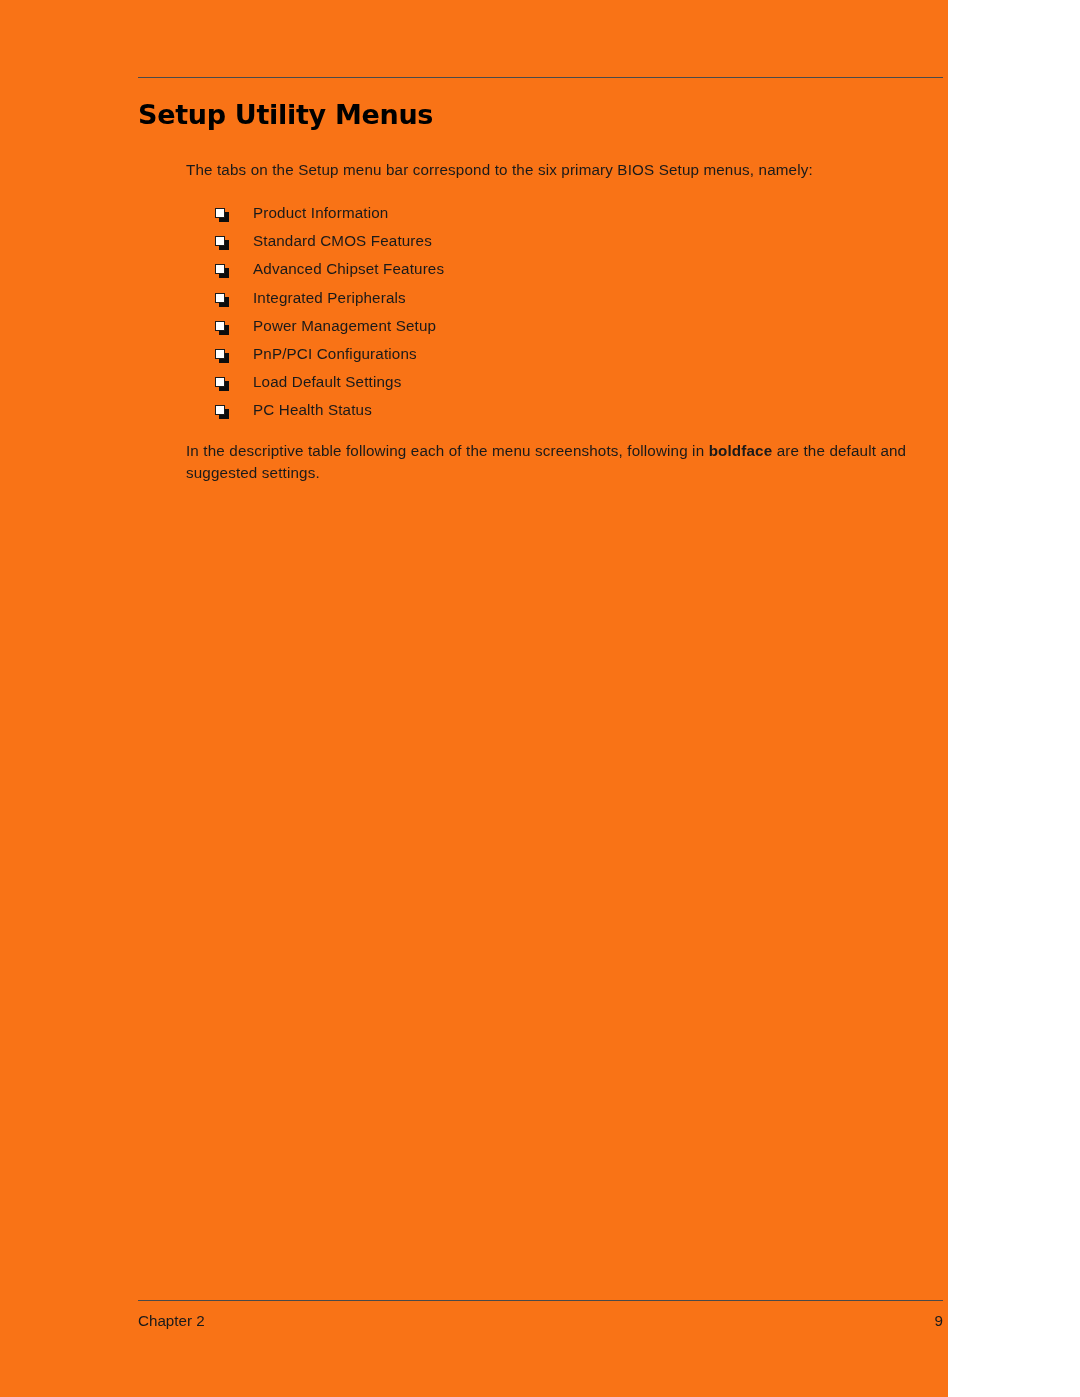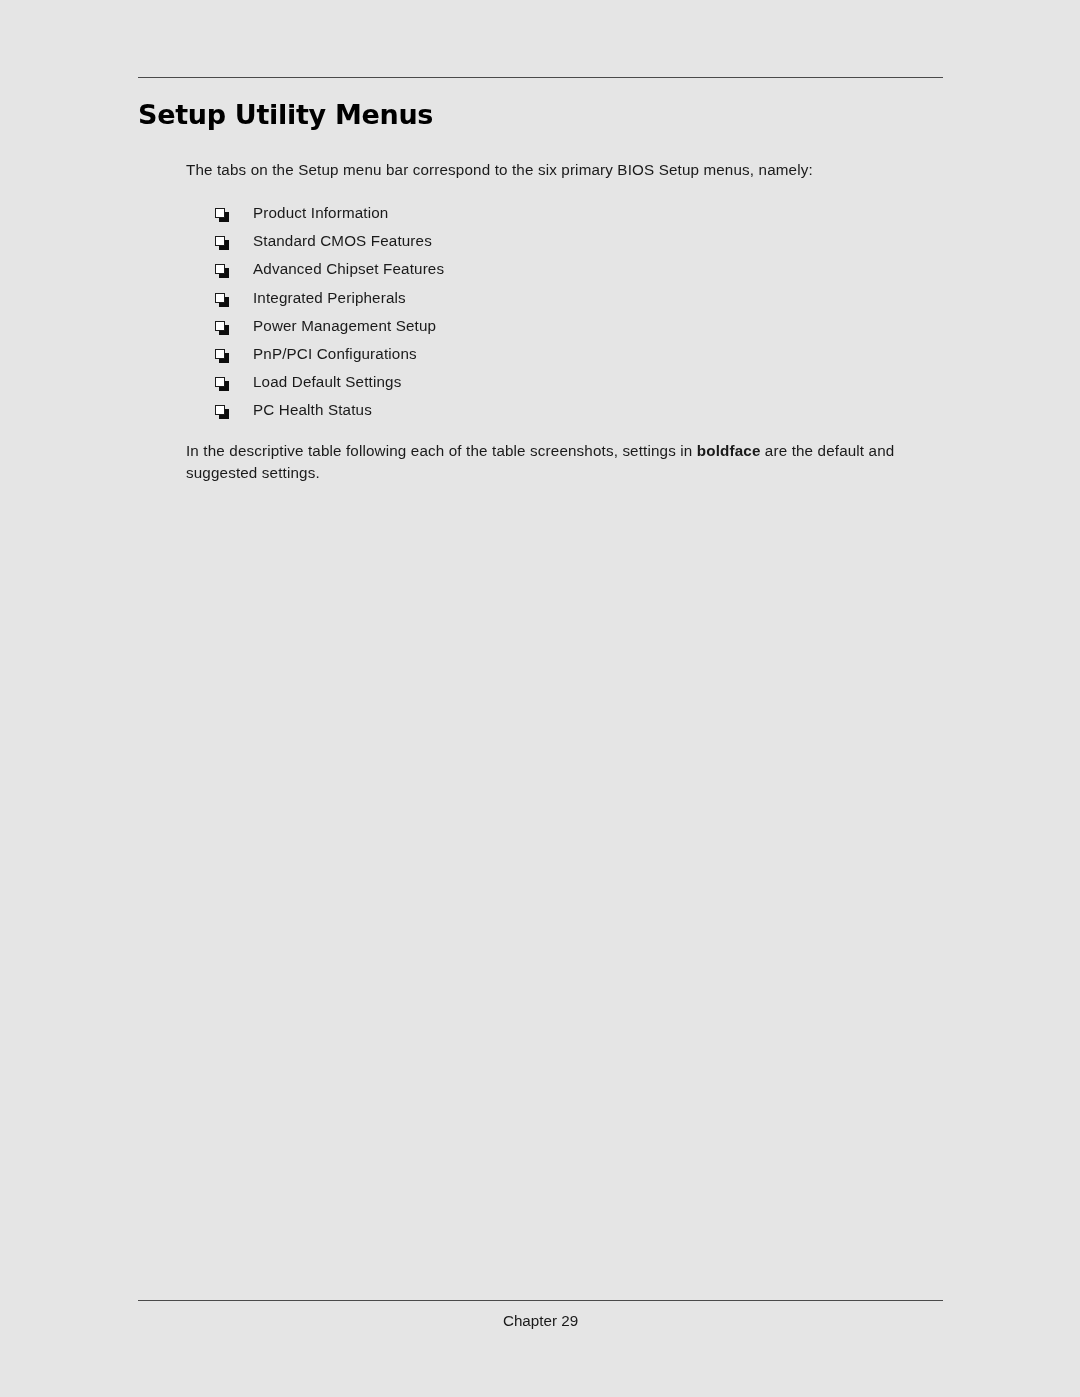--- a/index.html
+++ b/index.html
@@ -10,23 +10,23 @@
   }
 
   body {
     font-family: "Liberation Sans", sans-serif;
     color: #000000;
     -webkit-font-smoothing: antialiased;
   }
 
   .page {
     position: relative;
-    width: 1080px;
+    width: 948px;
     height: 1397px;
-    background: #e5e5e5;
+    background: #f97316;
     overflow: hidden;
     box-sizing: border-box;
     text-decoration: underline;
   }
 
   
   .rule {
     position: absolute;
     left: 138px;
     width: 805px;
@@ -120,21 +120,21 @@
 
   .menu-item { isolation: isolate; }
 
   
   .footer {
     position: absolute;
     left: 138px;
     top: 1310px;
     width: 805px;
     display: flex;
-    justify-content: center;
+    justify-content: space-between;
     align-items: baseline;
     font-size: 15.2px;
     line-height: 22px;
     color: #1a1a1a;
   }
 
   .footer-chapter { white-space: nowrap; }
   .footer-page { white-space: nowrap; }
 </style>
 </head>
@@ -178,21 +178,21 @@
       <li class="menu-item">
         <span class="bullet"></span>
         <span>Load Default Settings</span>
       </li>
       <li class="menu-item">
         <span class="bullet"></span>
         <span>PC Health Status</span>
       </li>
     </ul>
 
-    <p class="closing"><span>In the descriptive table following each of the table screenshots, settings in </span><b>boldface</b><span> are the default and suggested settings.</span></p>
+    <p class="closing"><span>In the descriptive table following each of the menu screenshots, following in </span><b>boldface</b><span> are the default and suggested settings.</span></p>
 
   </div>
 
   <div class="rule rule--footer"></div>
 
   <div class="footer">
     <span class="footer-chapter">Chapter 2</span>
     <span class="footer-page">9</span>
   </div>
 

